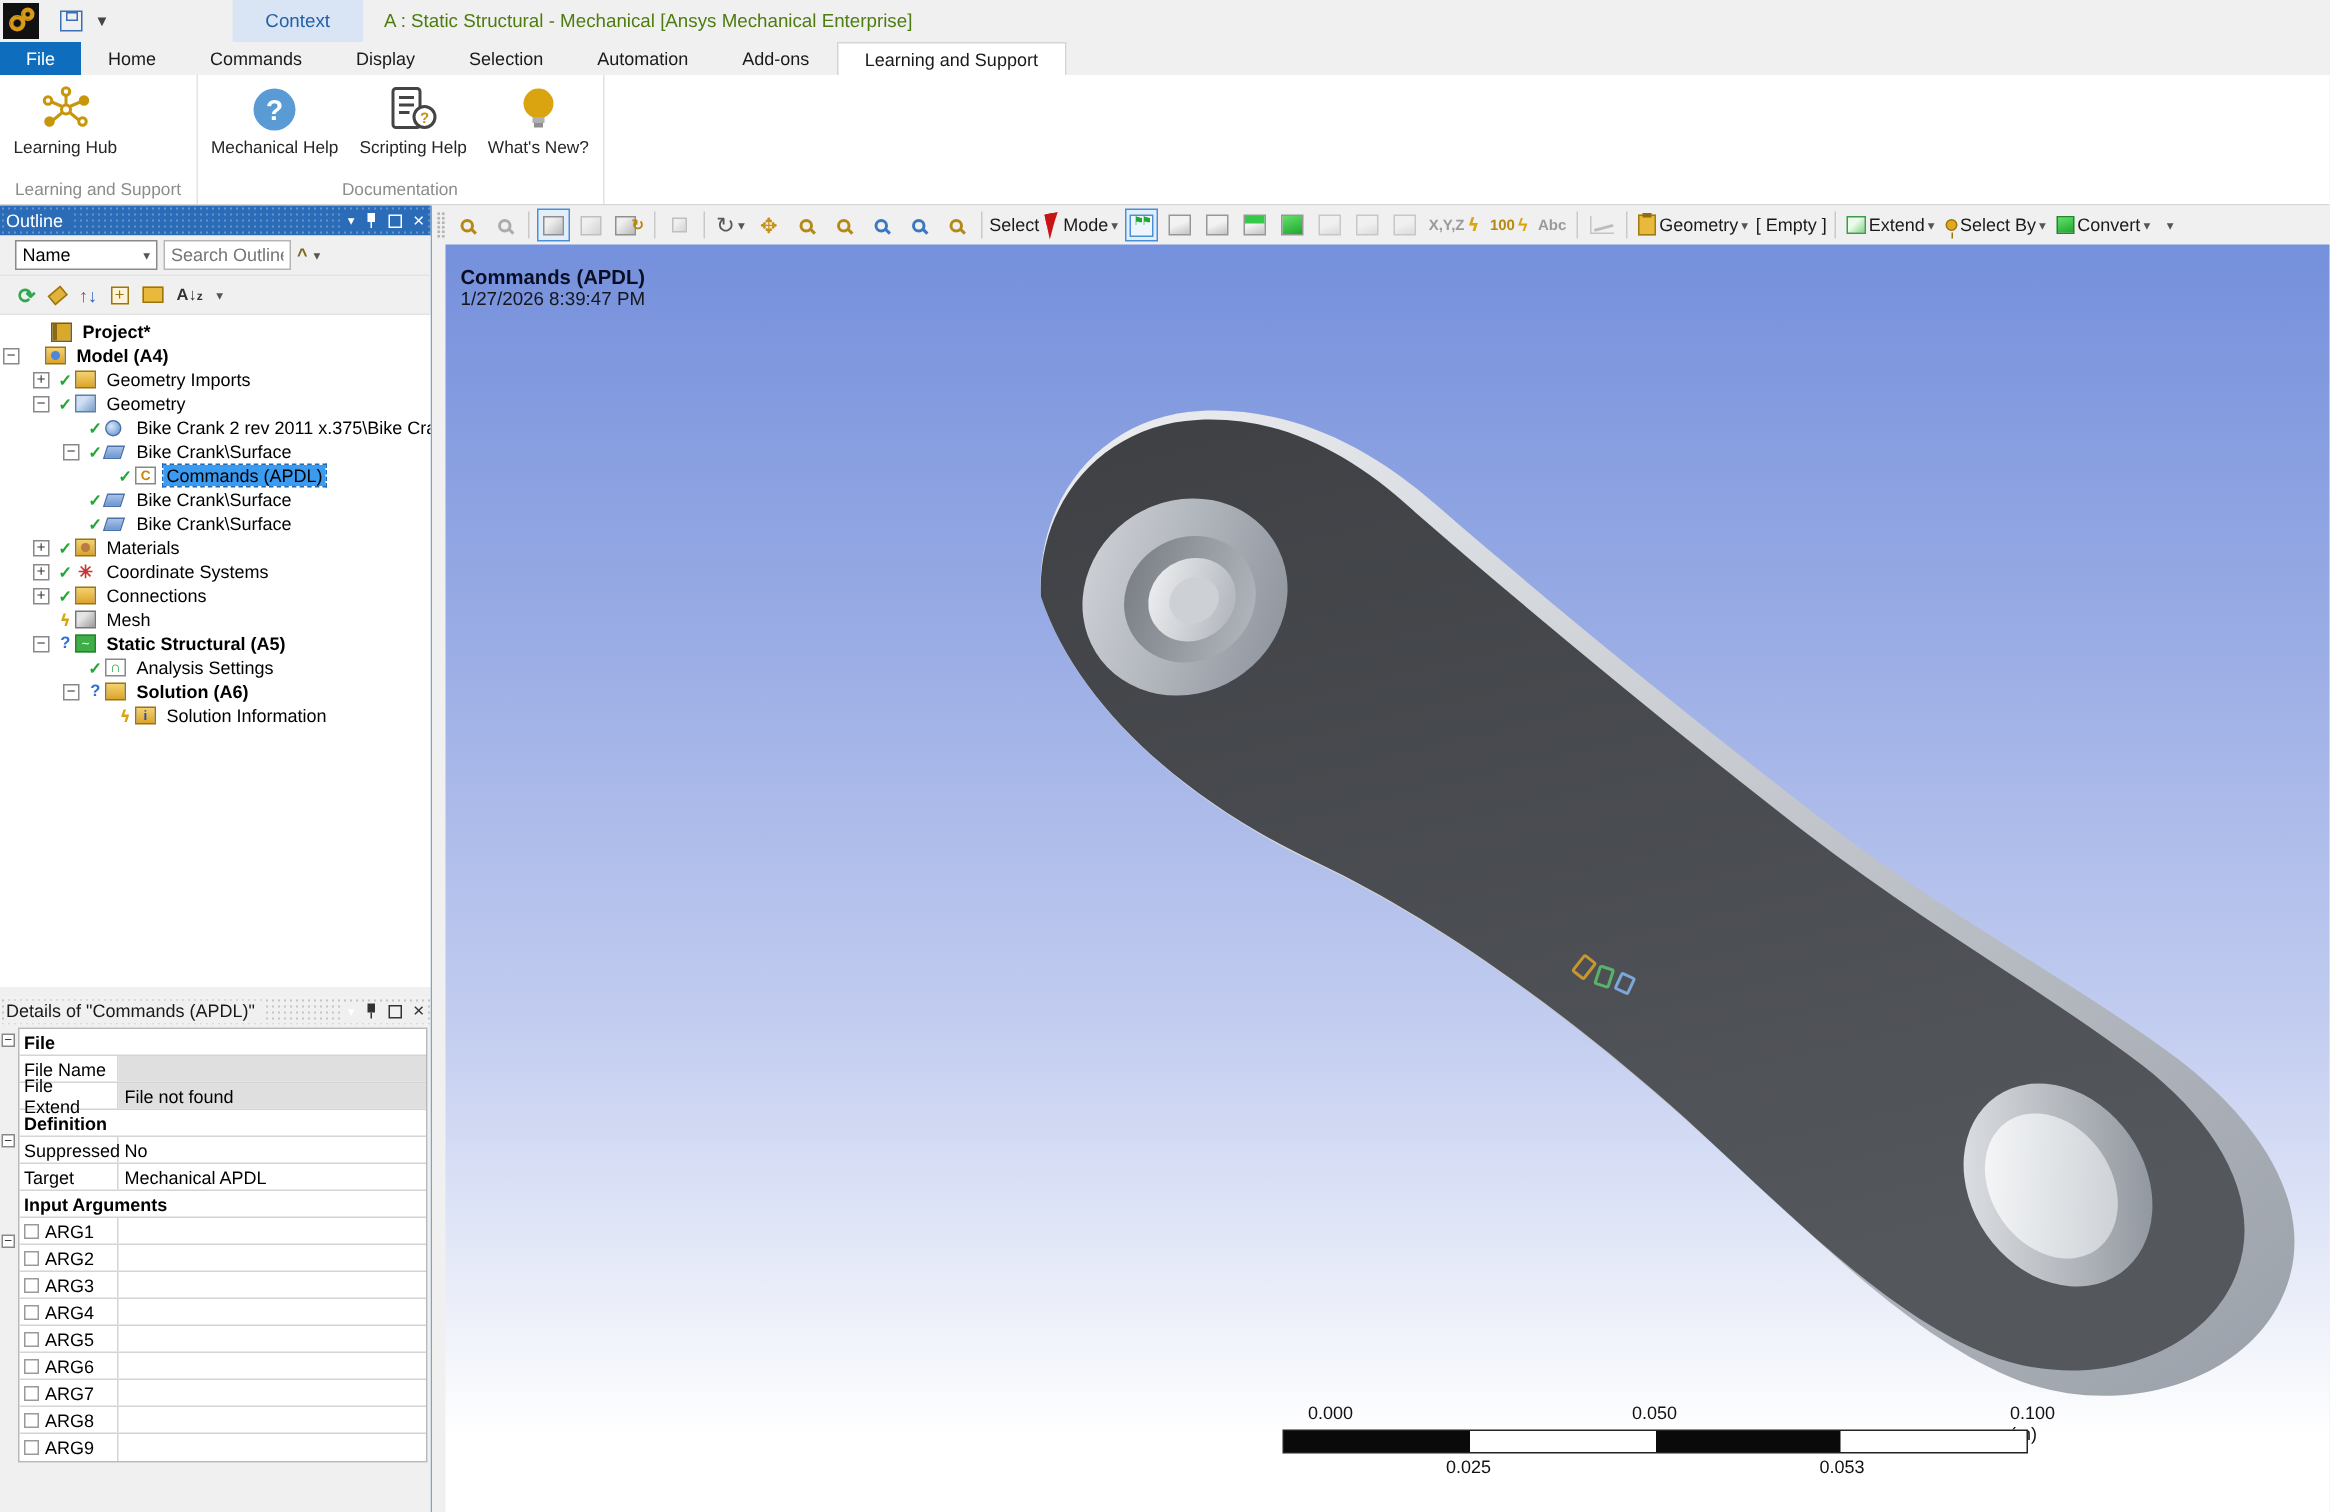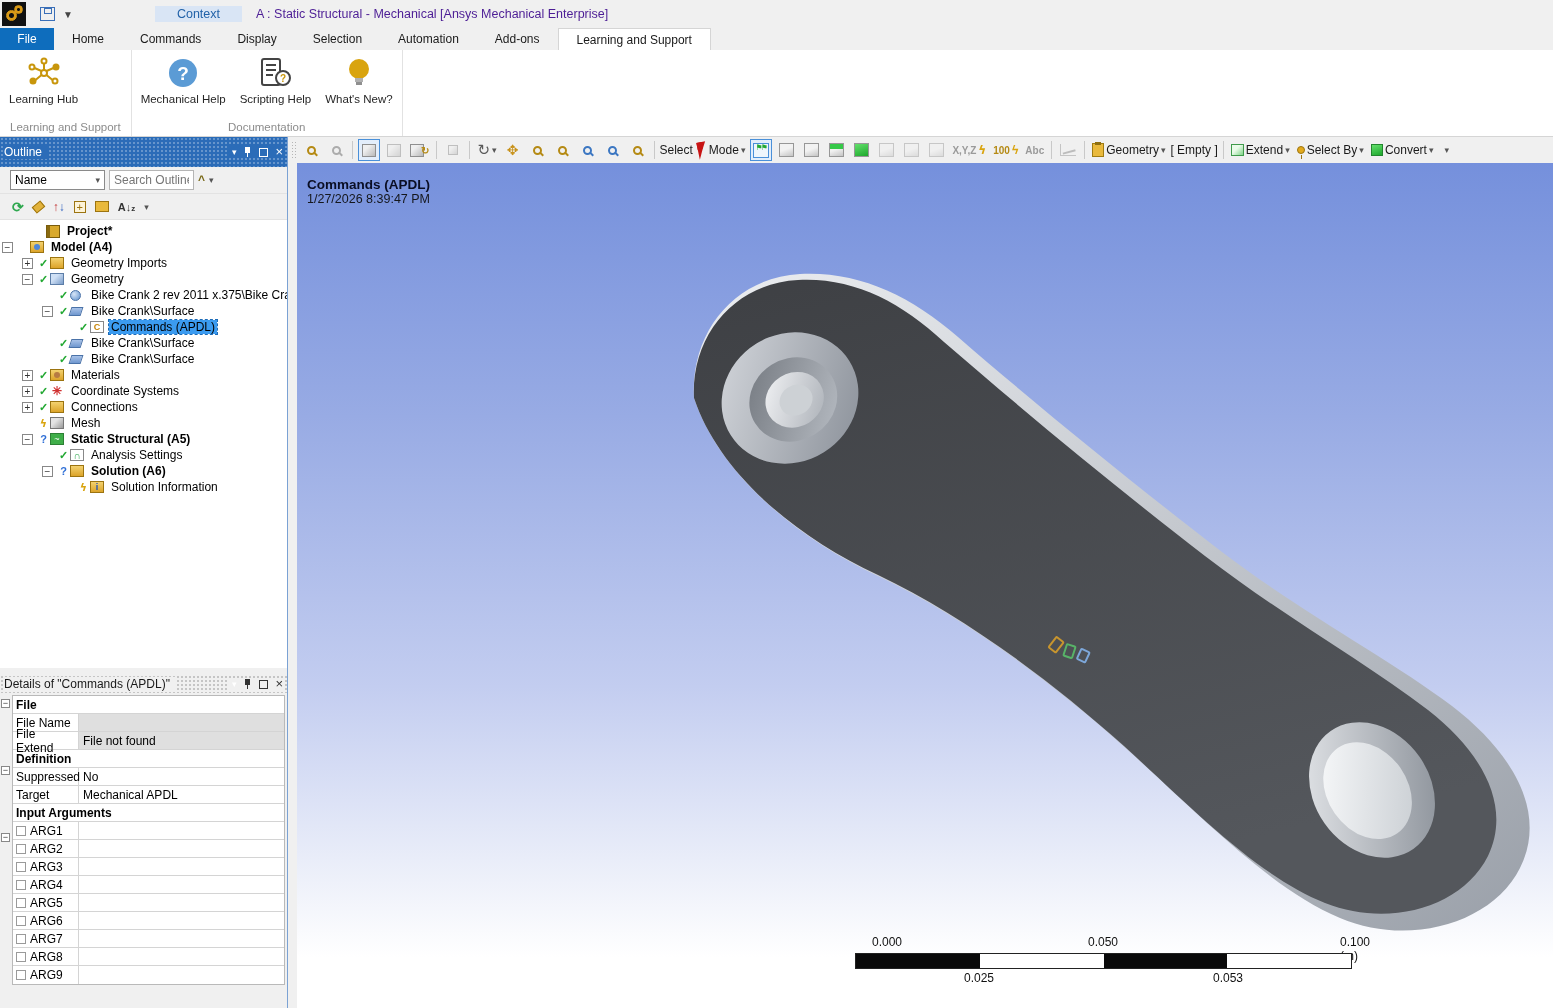--- a/index.html
+++ b/index.html
@@ -6,22 +6,22 @@
   html,body { width:1553px; height:1008px; overflow:hidden; font-family:"Liberation Sans", sans-serif; background:#f0f0f0; }
 
   
   #titlebar { position:absolute; left:0; top:0; width:1553px; height:28px; background:#f0f0f0; display:flex; align-items:center; }
   .app-icon { width:24px; height:24px; background:#111; margin-left:2px; position:relative; }
   .app-icon::before { content:''; position:absolute; left:4px; top:8px; width:9px; height:9px; border-radius:50%; background:radial-gradient(circle at 50% 50%, #111 2px, #d99a17 3px); border:1px solid #d99a17; }
   .app-icon::after { content:''; position:absolute; left:12px; top:3px; width:7px; height:7px; border-radius:50%; background:radial-gradient(circle at 50% 50%, #111 1px, #d99a17 2px); border:1px solid #d99a17; }
   .save-icon { width:15px; height:14px; border:1.5px solid #3a6fb8; margin-left:14px; position:relative; }
   .save-icon::before { content:''; position:absolute; left:3px; top:0; width:6px; height:4px; border:1px solid #3a6fb8; }
   .qat-caret { color:#444; font-size:10px; margin-left:8px; }
-  .context-tab { height:16px; margin-left:82px; padding:0 22px; background:#d9e5f5; color:#2262a8; font-size:12.5px; display:flex; align-items:center; }
-  .win-title { margin-left:14px; font-size:12.5px; color:#4c1d95; }
+  .context-tab { height:28px; margin-left:82px; padding:0 22px; background:#d9e5f5; color:#2262a8; font-size:12.5px; display:flex; align-items:center; }
+  .win-title { margin-left:14px; font-size:12.5px; color:#4d7c0f; }
 
   
   #menubar { position:absolute; left:0; top:28px; width:1553px; height:22px; background:#f0f0f0; display:flex; align-items:stretch; }
   .file-tab { width:54px; background:#0e6dbd; color:#fff; font-size:12px; display:flex; align-items:center; justify-content:center; }
   .menu-tab { padding:0 18px; font-size:12px; color:#1a1a1a; display:flex; align-items:center; }
   .menu-tab.active { background:#fff; border:1px solid #d5d5d5; border-bottom:none; }
 
   
   #ribbon { position:absolute; left:0; top:50px; width:1553px; height:87px; background:#fff; border-bottom:1px solid #d5d5d5; display:flex; }
   .rgroup { display:flex; flex-direction:column; border-right:1px solid #e2e2e2; padding:2px 2px 0 2px; }
@@ -58,21 +58,21 @@
   .clip-icon::before { content:''; position:absolute; left:2px; top:-2px; width:6px; height:3px; background:#8f6f10; }
   .ext-icon { width:13px; height:12px; background:linear-gradient(135deg,#eafbe9 40%,#7fd487); border:1px solid #3f9a4b; display:inline-block; }
   .pin-dot { width:8px; height:8px; border-radius:50%; background:#e2a91c; border:1px solid #9c7410; display:inline-block; position:relative; }
   .pin-dot::after { content:''; position:absolute; left:3px; top:8px; width:1px; height:4px; background:#9c7410; }
   .conv-icon { width:12px; height:12px; background:linear-gradient(160deg,#63e06c,#1ea82d); border:1px solid #22862e; display:inline-block; }
   .chart-icon { width:16px; height:12px; border-bottom:1px solid #9a9a9a; border-left:1px solid #9a9a9a; position:relative; opacity:.5; display:inline-block; }
   .chart-icon::before { content:''; position:absolute; left:1px; bottom:2px; width:13px; height:5px; border-bottom:2px solid #8a8a8a; transform:rotate(-15deg); }
 
   
   #left-panel { position:absolute; left:0; top:137px; width:288px; height:871px; background:#fff; border-right:1px solid #7ba2d4; display:flex; flex-direction:column; }
-  .panel-header { height:30px; background:#2b6cb8; color:#fff; font-size:12px; display:flex; align-items:center; padding:0 4px; background-image:radial-gradient(rgba(255,255,255,.28) 1px, transparent 1px); background-size:4px 4px; }
+  .panel-header { height:20px; background:#2b6cb8; color:#fff; font-size:12px; display:flex; align-items:center; padding:0 4px; background-image:radial-gradient(rgba(255,255,255,.28) 1px, transparent 1px); background-size:4px 4px; }
   .panel-header .ph-title { background:#2b6cb8; padding-right:6px; }
   .ph-icons { margin-left:auto; display:flex; align-items:center; gap:7px; background:#2b6cb8; padding-left:5px; }
   .ph-icons .caret { color:#fff; }
   .pin-icon { display:inline-block; width:9px; height:12px; position:relative; color:inherit; }
   .pin-icon::before { content:''; position:absolute; left:2px; top:1px; width:5px; height:6px; background:currentColor; }
   .pin-icon::after { content:''; position:absolute; left:4px; top:7px; width:1px; height:4px; background:currentColor; }
   .max-icon { display:inline-block; width:9px; height:9px; border:1px solid currentColor; }
   .close-icon { font-size:13px; line-height:10px; }
 
   .filter-row { height:27px; background:#f0f0f0; display:flex; align-items:center; gap:4px; padding:0 4px 0 10px; border-bottom:1px solid #e3e3e3; }
@@ -373,21 +373,21 @@
   <div class="otoolbar">
     <span class="refresh-icon">⟳</span>
     <span class="eraser-icon"></span>
     <span class="sort-arrows">↑<span>↓</span></span>
     <span class="expand-icon">+</span>
     <span class="folder-eye"></span>
     <span class="az-icon">A↓<span style="font-size:8px;">z</span></span>
     <span class="caret">▾</span>
   </div>
   <div id="tree">
-      <div class="tree-row" style="padding-left: 18px;">
+      <div class="tree-row" style="padding-left: 6px;">
         <span class="exp-space"></span>
         <span class="mark"></span>
         <span class="ticon ic-project"></span>
         <span class="tlabel bold">Project*</span>
       </div>
       <div class="tree-row" style="padding-left: 2px;">
         <span class="expander">−</span>
         <span class="mark"></span>
         <span class="ticon ic-model"></span>
         <span class="tlabel bold">Model (A4)</span>

